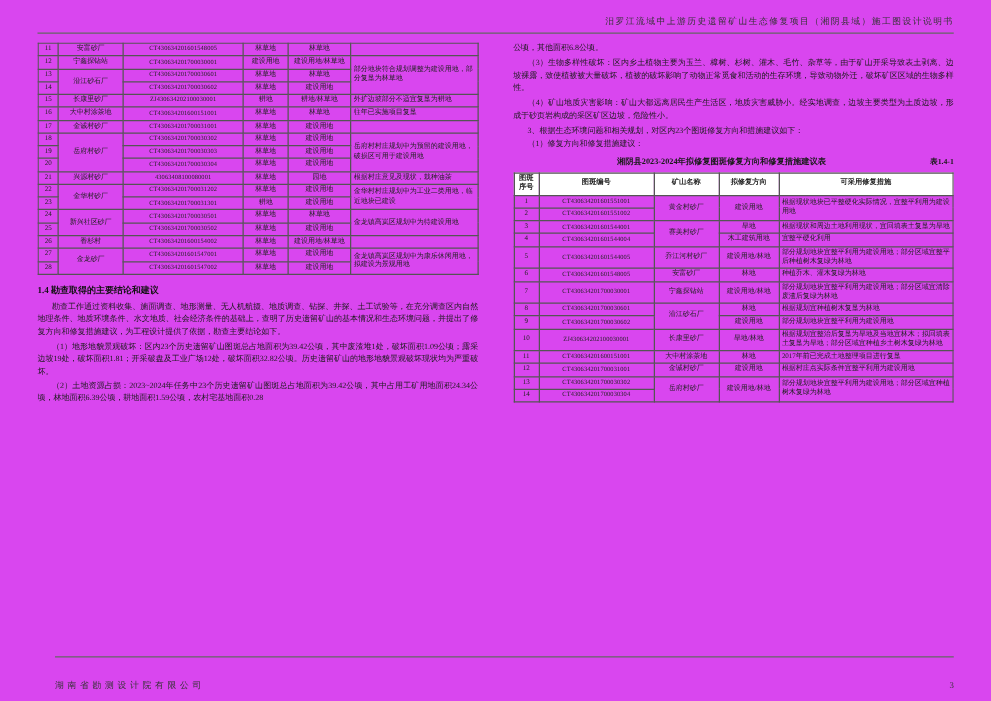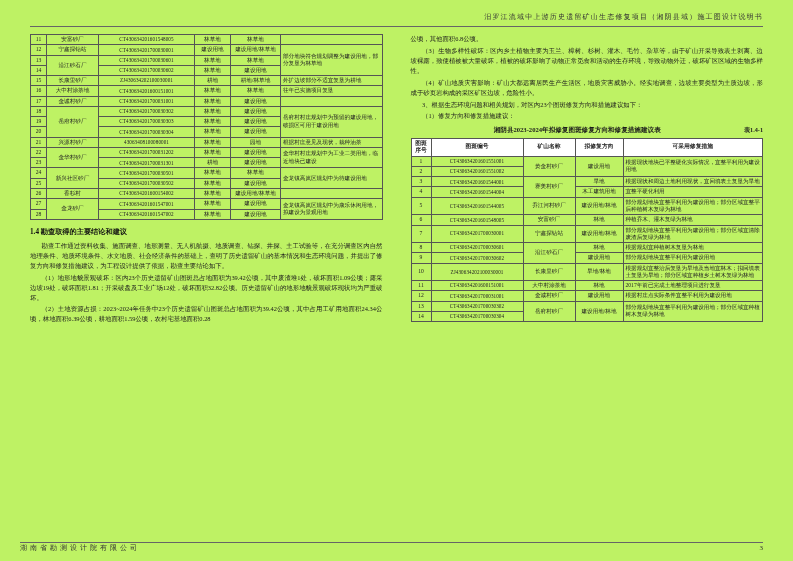--- a/index.html
+++ b/index.html
@@ -1,17 +1,17 @@
 <!DOCTYPE html>
 <html><head>
 <meta charset="utf-8">
 <style>
   html,body{margin:0;padding:0;background:#e9e9e9;}
   .page{
-    position:relative;width:793px;height:561px;background:#bef264;
+    position:relative;width:793px;height:561px;background:#d946ef;
     box-sizing:border-box;padding:12px 30px 10px 30px;overflow:hidden;
     font-family:"Liberation Serif","DejaVu Serif",serif;color:#1b1b1b;
   }
   .doc-header{
     text-align:right;font-size:7px;letter-spacing:1.2px;color:#333;
     padding-bottom:4px;border-bottom:0.8px solid #666;
   }
   .columns{display:flex;gap:28px;margin-top:7px;height:478px;overflow:hidden;}
   .col{flex:1;min-width:0;font-size:6.4px;line-height:1.55;text-align:justify;}
   table{border-collapse:collapse;width:100%;table-layout:fixed;}
@@ -24,22 +24,22 @@
   td.code{font-size:5.1px;font-family:"Liberation Serif","DejaVu Serif",serif;letter-spacing:0.1px;}
   .section-heading{font-weight:bold;font-size:7.2px;margin:7px 0 3px 0;color:#111;}
   .para{margin:0 0 2px 0;text-indent:1.8em;font-size:6.4px;}
   .para.no-indent{text-indent:0;}
   .table-caption{
     display:flex;align-items:baseline;margin:4px 0 2px 0;font-size:6.6px;font-weight:bold;
   }
   .table-caption .cap-title{flex:1;text-align:center;}
   .table-caption .cap-tag{font-weight:bold;font-size:6.2px;}
   .doc-footer{
-    position:absolute;left:20px;right:30px;bottom:8px;
-    border-top:0.8px solid #666;padding-top:0;
+    position:absolute;left:44px;right:30px;bottom:8px;
+    border-top:0.8px solid #666;padding-top:17px;
     display:flex;justify-content:space-between;align-items:center;
     font-size:7px;color:#333;
   }
   .doc-footer .company{letter-spacing:3px;}
   .doc-footer .pageno{letter-spacing:0;}
 </style>
 </head>
 <body>
 
 <div class="page">

